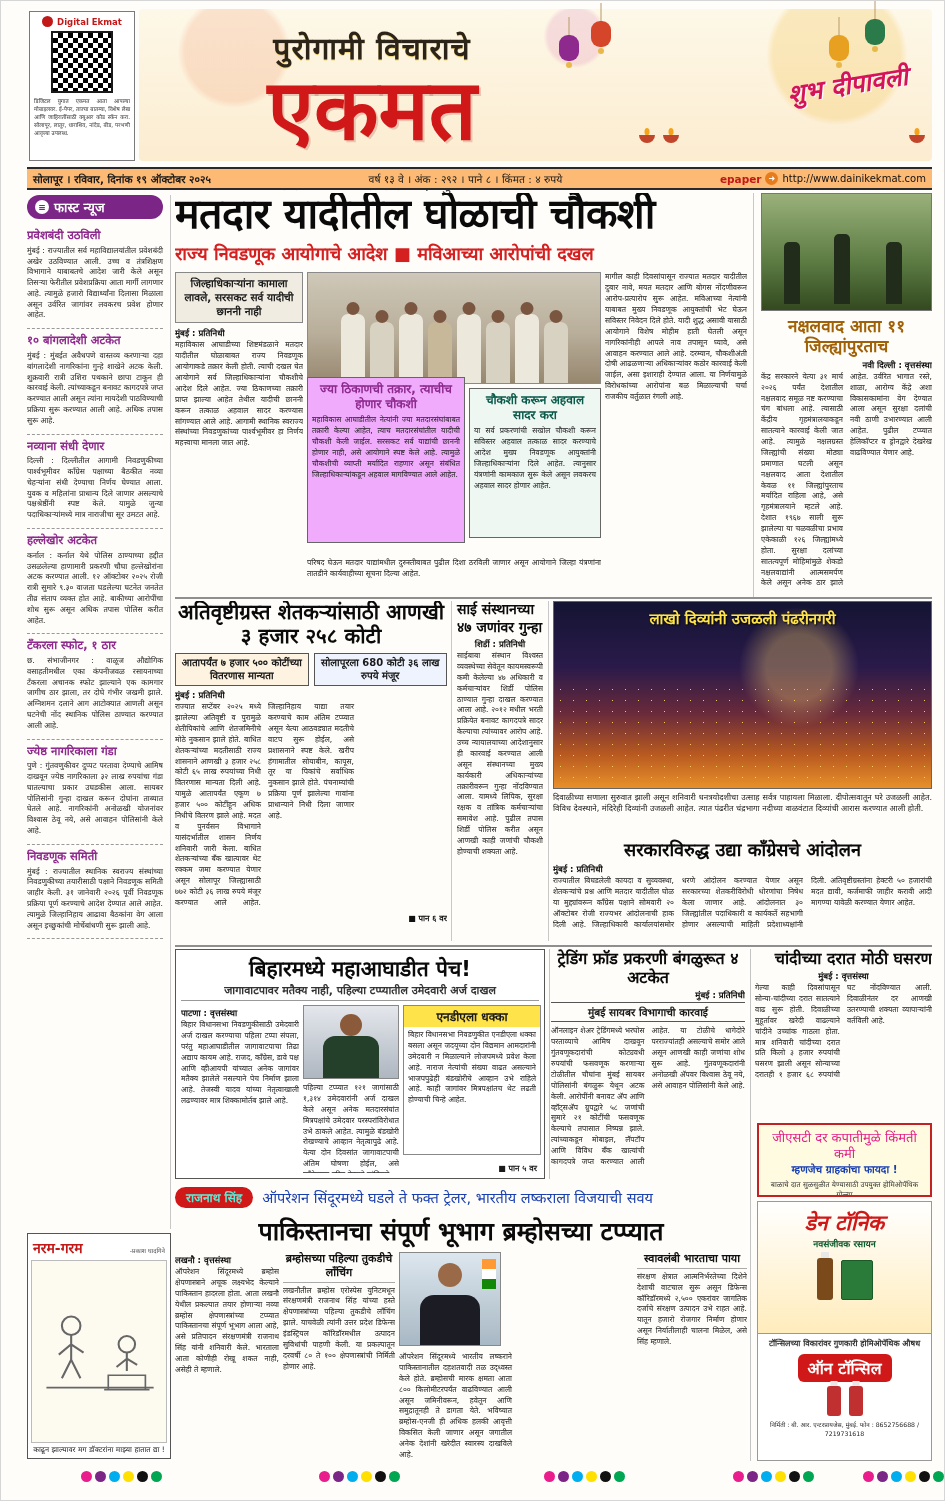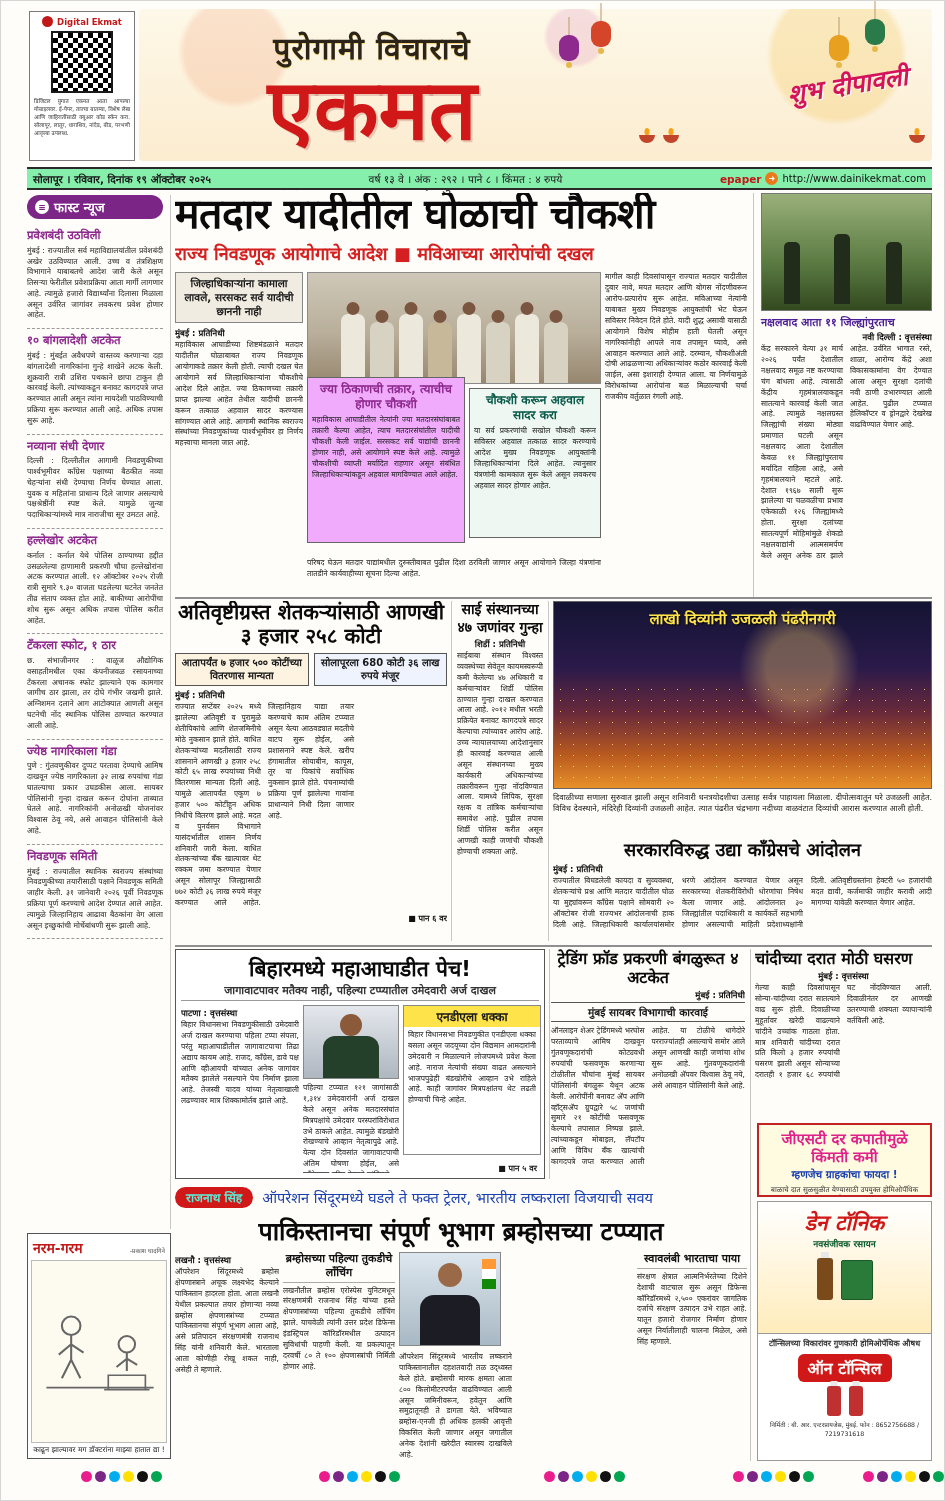--- a/index.html
+++ b/index.html
@@ -32,21 +32,21 @@
 .qr-brandrow{display:flex;align-items:center;justify-content:center;gap:4px}
 .qr-logo{width:11px;height:11px;border-radius:50%;background:#c21818;display:inline-block}
 .qr-brandtext{font-size:8.5px;font-weight:bold;color:#c21818}
 .qr-code{width:62px;height:62px;margin:4px auto;border:2px solid #1a1a1a;background:conic-gradient(#000 25%,#fff 0 50%,#000 0 75%,#fff 0) 0 0/10px 10px}
 .qr-caption{font-size:5.6px;line-height:1.45;text-align:justify;color:#333}
 #mast-center{position:absolute;left:130px;top:18px;width:430px;text-align:center}
 .tagline{font-size:30px;font-weight:bold;color:#2c2418;text-shadow:0 1px 0 #f3d67a;letter-spacing:1px}
 .mast-title{font-size:84px;font-weight:bold;color:#d01818;line-height:1.02;text-shadow:2px 2px 0 rgba(140,16,16,.18)}
 .founder{font-size:17px;color:#3a3a3a;margin-top:18px}
 #greeting{position:absolute;left:760px;top:58px;font-size:25px;font-weight:bold;font-style:italic;color:#d4145a;transform:rotate(-9deg);text-shadow:1px 1px 0 #fff}
-#dateline{position:absolute;left:26px;top:166px;width:905px;height:23px;border-top:2px solid #2a2a2a;border-bottom:2px solid #2a2a2a;display:flex;align-items:center;justify-content:space-between;padding:0 6px;font-size:10.5px;background:#86efac}
+#dateline{position:absolute;left:26px;top:166px;width:905px;height:23px;border-top:2px solid #2a2a2a;border-bottom:2px solid #2a2a2a;display:flex;align-items:center;justify-content:space-between;padding:0 6px;font-size:10.5px;background:#fdba74}
 .dl-left{font-weight:bold}
 .dl-right{display:flex;align-items:center;gap:4px}
 .ep{color:#c21818;font-size:10.5px}
 .globe{width:13px;height:13px;border-radius:50%;background:#e87c1a;color:#fff;font-size:8px;display:inline-flex;align-items:center;justify-content:center}
 .url{color:#111;text-decoration:none;font-size:10px}
 
 
 #fastcol{position:absolute;left:26px;top:194px;width:144px;height:1034px;padding-right:7px;border-right:1px solid #c8c8c8;overflow:hidden}
 .fn-header{display:flex;align-items:center;gap:5px;background:#7b2686;color:#fff;border-radius:12px;padding:3px 8px;margin-bottom:5px}
 .fn-header .icn{width:14px;height:14px;background:#fff;color:#7b2686;border-radius:50%;font-size:9px;display:flex;align-items:center;justify-content:center;font-weight:bold}
@@ -82,33 +82,33 @@
 .inset1 h3{color:#8e2a8e}
 .inset2{left:294px;top:116px;width:132px;height:150px;background:#eef7f2}
 .inset2 h3{color:#0a5a4a}
 .lead-body3{position:absolute;left:132px;top:286px;width:294px;height:20px;overflow:hidden}
 
 
 #naxal{position:absolute;left:752px;top:192px;width:179px;height:404px;padding-left:7px;border-left:1px solid #c8c8c8;overflow:hidden}
 .naxal-photo{height:118px;border:1px solid #777;position:relative;background:linear-gradient(180deg,#9ab07a,#5a7a42 60%,#33491f);overflow:hidden}
 .naxal-photo .fig{position:absolute;bottom:6px;width:16px;height:62px;background:#222c1a;border-radius:5px 5px 0 0}
 .naxal-photo .f1{left:22px}.naxal-photo .f2{left:72px;height:70px}.naxal-photo .f3{left:124px}
-#naxal h2{font-size:11px;line-height:1.2;text-align:left;margin:5px 0 2px;color:#4c1d95}
+#naxal h2{font-size:17px;line-height:1.2;text-align:center;margin:5px 0 2px;color:#a16207}
 #naxal .byline{text-align:right}
 .naxal-body{column-count:2;column-gap:7px;column-fill:auto;height:218px;overflow:hidden}
 
 
 #farmers{position:absolute;left:174px;top:600px;width:272px;height:340px;overflow:hidden}
 #farmers h2{font-size:20.5px;line-height:1.15;text-align:center;color:#0a0a0a}
 .fm-boxes{display:flex;gap:5px;margin:5px 0 3px}
 .fm-box{flex:1;border:1px solid #555;padding:3px 2px;font-size:10px;font-weight:bold;text-align:center;line-height:1.25}
 .fm-b1{background:#fdf3e0}.fm-b2{background:#eef3fd}
 .fm-body{column-count:3;column-gap:7px;column-fill:auto;height:208px;overflow:hidden}
 #sai{position:absolute;left:450px;top:600px;width:98px;height:340px;padding:0 5px;border-left:1px solid #c8c8c8;border-right:1px solid #c8c8c8;overflow:hidden}
-#sai h2{font-size:14px;line-height:1.25;text-align:center;color:#0a0a0a}
+#sai h2{font-size:14px;line-height:1.25;color:#0a0a0a}
 #sai .byline{text-align:center}
 .sai-body{height:252px;overflow:hidden}
 #diwali{position:absolute;left:552px;top:600px;width:379px}
 .dw-photo{height:188px;border:1px solid #666;position:relative;overflow:hidden;background:
  radial-gradient(circle at 65% 35%, rgba(255,210,110,.35) 0 12%, transparent 22%),
  linear-gradient(180deg,#141433 0%,#2a1a4a 35%,#6a2a3a 60%,#b85a20 82%,#e8902a 100%)}
 .dw-photo::after{content:"";position:absolute;left:0;right:0;top:44%;bottom:0;background-image:radial-gradient(circle 1.6px,#ffd96a 60%,transparent 61%);background-size:13px 11px;opacity:.9}
 .dw-title{position:absolute;top:6px;left:0;width:100%;text-align:center;color:#ffe34a;font-size:15px;font-weight:bold;text-shadow:1px 1px 2px #000;z-index:2}
 .dw-caption{font-size:8px;line-height:1.4;text-align:justify;margin-top:3px;height:40px;overflow:hidden;color:#1c1c1c}
 #congress{position:absolute;left:552px;top:836px;width:379px;height:104px;overflow:hidden}
@@ -128,27 +128,27 @@
 .bh-nda .t{background:#ffe34a;font-weight:bold;font-size:12px;text-align:center;padding:2px}
 .bh-nda p{padding:3px 4px}
 .bh-colB{position:absolute;left:122px;top:78px;width:96px;height:90px;overflow:hidden}
 .bh-jump{position:absolute;right:2px;bottom:0;font-size:8px;font-weight:bold}
 #trading{position:absolute;left:550px;top:948px;width:194px;height:230px;overflow:hidden}
 #trading h2{font-size:16px;line-height:1.2;text-align:center;color:#0a0a0a}
 #trading .byline{text-align:right}
 .tr-subbox{border-top:1px solid #555;border-bottom:1px solid #555;font-size:10.5px;font-weight:bold;text-align:center;padding:2px 0;margin:2px 0 4px}
 .tr-body{column-count:2;column-gap:7px;column-fill:auto;height:150px;overflow:hidden}
 #silver{position:absolute;left:754px;top:948px;width:177px;height:170px;overflow:hidden}
-#silver h2{font-size:16px;line-height:1.2;text-align:left;color:#0a0a0a}
+#silver h2{font-size:16px;line-height:1.2;text-align:right;color:#0a0a0a}
 #silver .byline{text-align:center}
 .sv-body{column-count:2;column-gap:7px;column-fill:auto;height:104px;overflow:hidden}
 
 
 #gstad{position:absolute;left:756px;top:1122px;width:175px;height:74px;border:2px solid #c22222;background:#fffbe0;text-align:center;padding:5px 4px;overflow:hidden}
-.g1{color:#e0218a;font-weight:bold;font-size:15px;line-height:1.2}
+.g1{color:#e0218a;font-weight:normal;font-size:13px;line-height:1.2}
 .g2{color:#1a3fae;font-weight:bold;font-size:10.5px;margin-top:1px}
 .g3{font-size:7.2px;margin-top:4px;color:#333;line-height:1.3}
 #denad{position:absolute;left:756px;top:1200px;width:175px;height:156px;border:1px solid #999;background:linear-gradient(180deg,#ffffff,#ffe9b0);text-align:center;padding:6px 4px;overflow:hidden}
 .den-brand{font-size:21px;color:#d01818;font-weight:bold;font-style:italic}
 .den-tag{font-size:9px;color:#0a5a2a;font-weight:bold;margin-top:1px}
 .den-visual{margin-top:8px;display:flex;justify-content:center;align-items:flex-end;gap:8px}
 .btl{width:16px;height:42px;background:#7a4a1a;border-radius:3px;position:relative;display:inline-block}
 .btl::before{content:"";position:absolute;top:-6px;left:50%;transform:translateX(-50%);width:8px;height:6px;background:#e8e8e8}
 .dbox{width:32px;height:40px;background:#2a7a3a;border:1px solid #1a5a28;border-radius:2px;display:inline-block}
 #tonsilad{position:absolute;left:756px;top:1332px;width:175px;height:128px;border:1px solid #999;background:#fff;text-align:center;padding:5px 4px;overflow:hidden}

